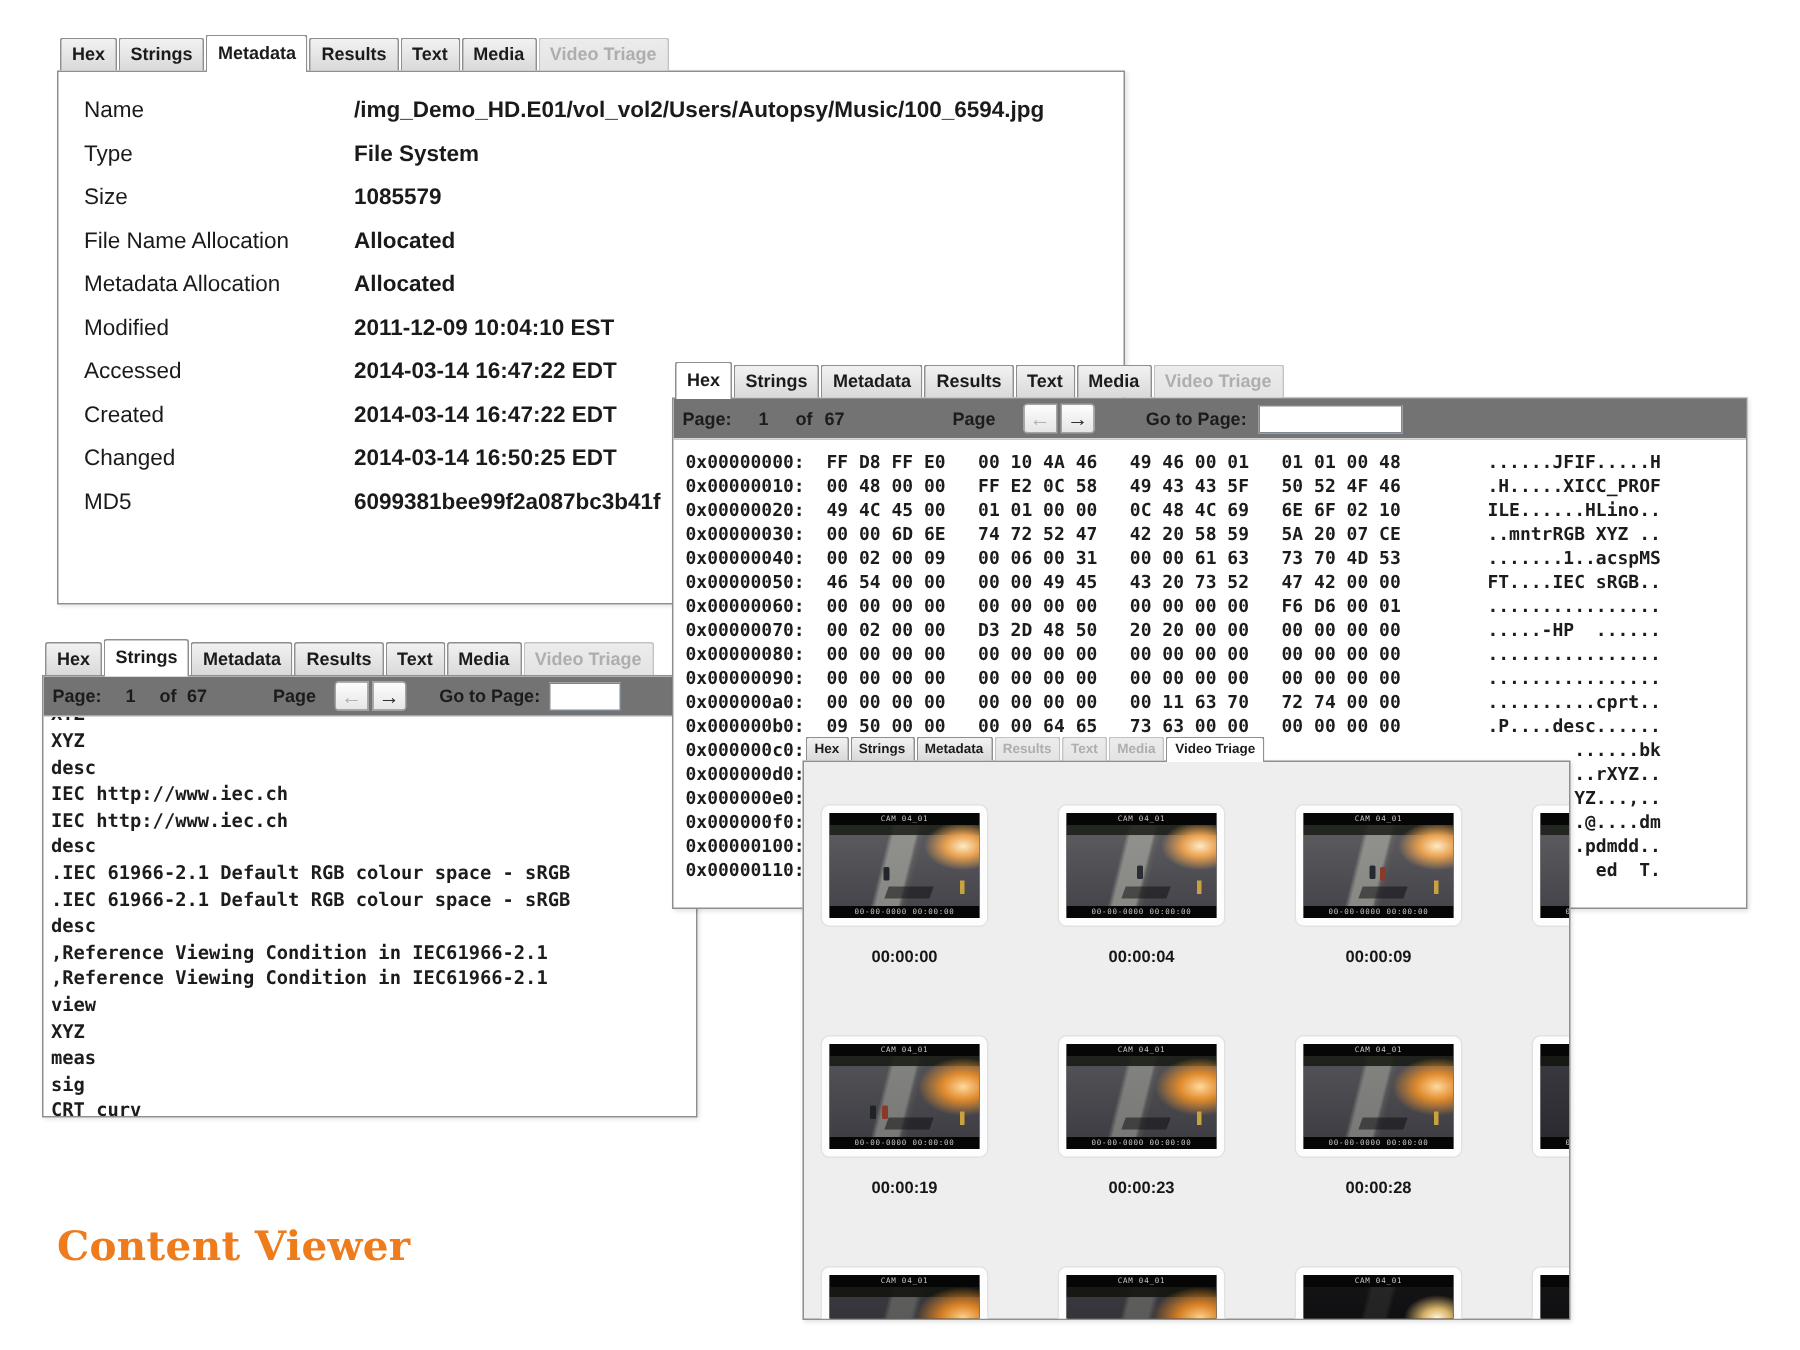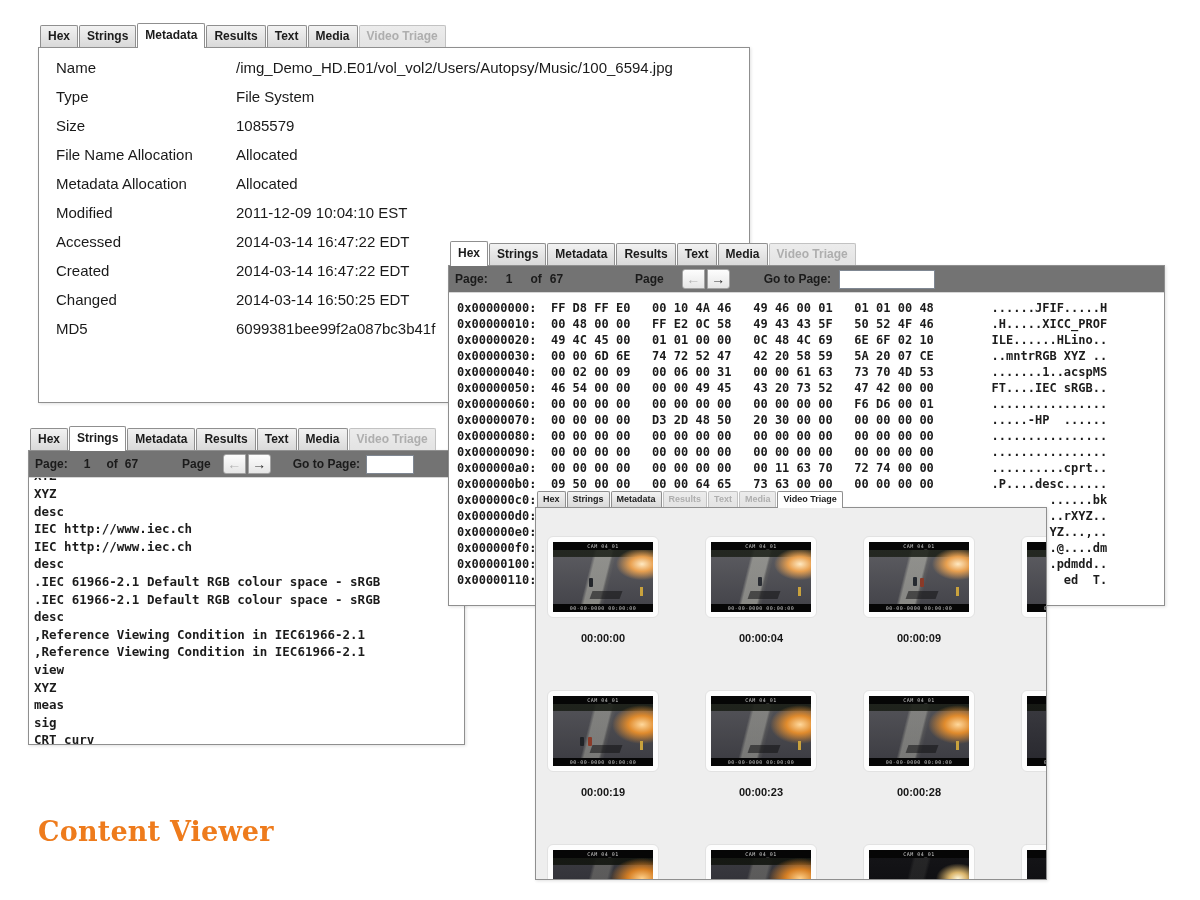--- a/index.html
+++ b/index.html
@@ -25,23 +25,23 @@
   .arrow-btn { width:23px; height:20px; border:1px solid #a3a3a3; border-radius:3px;
                background:linear-gradient(#fdfdfd,#e6e6e6); font-size:14px; font-weight:900;
                line-height:18px; text-align:center; }
   .arrow-btn.back { color:#b3b3b3; border-radius:3px 0 0 3px; }
   .arrow-btn.fwd  { color:#2f2f2f; border-radius:0 3px 3px 0; }
   .goto-input { height:19px; border:1px solid #7f8792; background:#fff; font-size:12px; padding:0 3px; }
 
   
   #meta-panel { left:38px; top:25px; width:712px; height:378px; z-index:1; }
   .meta-rows { padding:11px 0 0 17px; font-size:15px; color:#1a1a1a; }
-  .meta-row { display:flex; height:29px; align-items:flex-start; }
+  .meta-row { display:flex; height:29px; align-items:center; }
   .meta-label { width:180px; flex:none; }
-  .meta-value { white-space:nowrap; }
+  .meta-value { white-space:nowrap;font-weight:bold; }
 
   
   #hex-panel { left:448px; top:243px; width:717px; height:363px; z-index:3; }
   .hexdump { padding:7px 0 0 8px; }
   .hexline { font-family:"DejaVu Sans Mono", monospace; font-size:12px; font-weight:700;
              line-height:16px; color:#1c1c1c; white-space:pre; }
 
   
   #strings-panel { left:28px; top:428px; width:437px; height:317px; z-index:2; }
   .strdump { padding:0 0 0 5px; }
@@ -227,21 +227,21 @@
         <input class="goto-input" style="margin-left: 8px; width: 96px;" value="">
       </div>
       <div class="hexdump" id="hex-lines">
           <div class="hexline">0x00000000:  FF D8 FF E0   00 10 4A 46   49 46 00 01   01 01 00 48        ......JFIF.....H</div>
           <div class="hexline">0x00000010:  00 48 00 00   FF E2 0C 58   49 43 43 5F   50 52 4F 46        .H.....XICC_PROF</div>
           <div class="hexline">0x00000020:  49 4C 45 00   01 01 00 00   0C 48 4C 69   6E 6F 02 10        ILE......HLino..</div>
           <div class="hexline">0x00000030:  00 00 6D 6E   74 72 52 47   42 20 58 59   5A 20 07 CE        ..mntrRGB XYZ ..</div>
           <div class="hexline">0x00000040:  00 02 00 09   00 06 00 31   00 00 61 63   73 70 4D 53        .......1..acspMS</div>
           <div class="hexline">0x00000050:  46 54 00 00   00 00 49 45   43 20 73 52   47 42 00 00        FT....IEC sRGB..</div>
           <div class="hexline">0x00000060:  00 00 00 00   00 00 00 00   00 00 00 00   F6 D6 00 01        ................</div>
-          <div class="hexline">0x00000070:  00 00 00 00   D3 2D 48 50   20 30 00 00   00 00 00 00        .....-HP  ......</div>
+          <div class="hexline">0x00000070:  00 02 00 00   D3 2D 48 50   20 20 00 00   00 00 00 00        .....-HP  ......</div>
           <div class="hexline">0x00000080:  00 00 00 00   00 00 00 00   00 00 00 00   00 00 00 00        ................</div>
           <div class="hexline">0x00000090:  00 00 00 00   00 00 00 00   00 00 00 00   00 00 00 00        ................</div>
           <div class="hexline">0x000000a0:  00 00 00 00   00 00 00 00   00 11 63 70   72 74 00 00        ..........cprt..</div>
           <div class="hexline">0x000000b0:  09 50 00 00   00 00 64 65   73 63 00 00   00 00 00 00        .P....desc......</div>
           <div class="hexline">0x000000c0:                                                                       ......bk</div>
           <div class="hexline">0x000000d0:                                                                      ...rXYZ..</div>
           <div class="hexline">0x000000e0:                                                                       YZ...,..</div>
           <div class="hexline">0x000000f0:                                                                       .@....dm</div>
           <div class="hexline">0x00000100:                                                                       .pdmdd..</div>
           <div class="hexline">0x00000110:                                                                         ed  T.</div>

